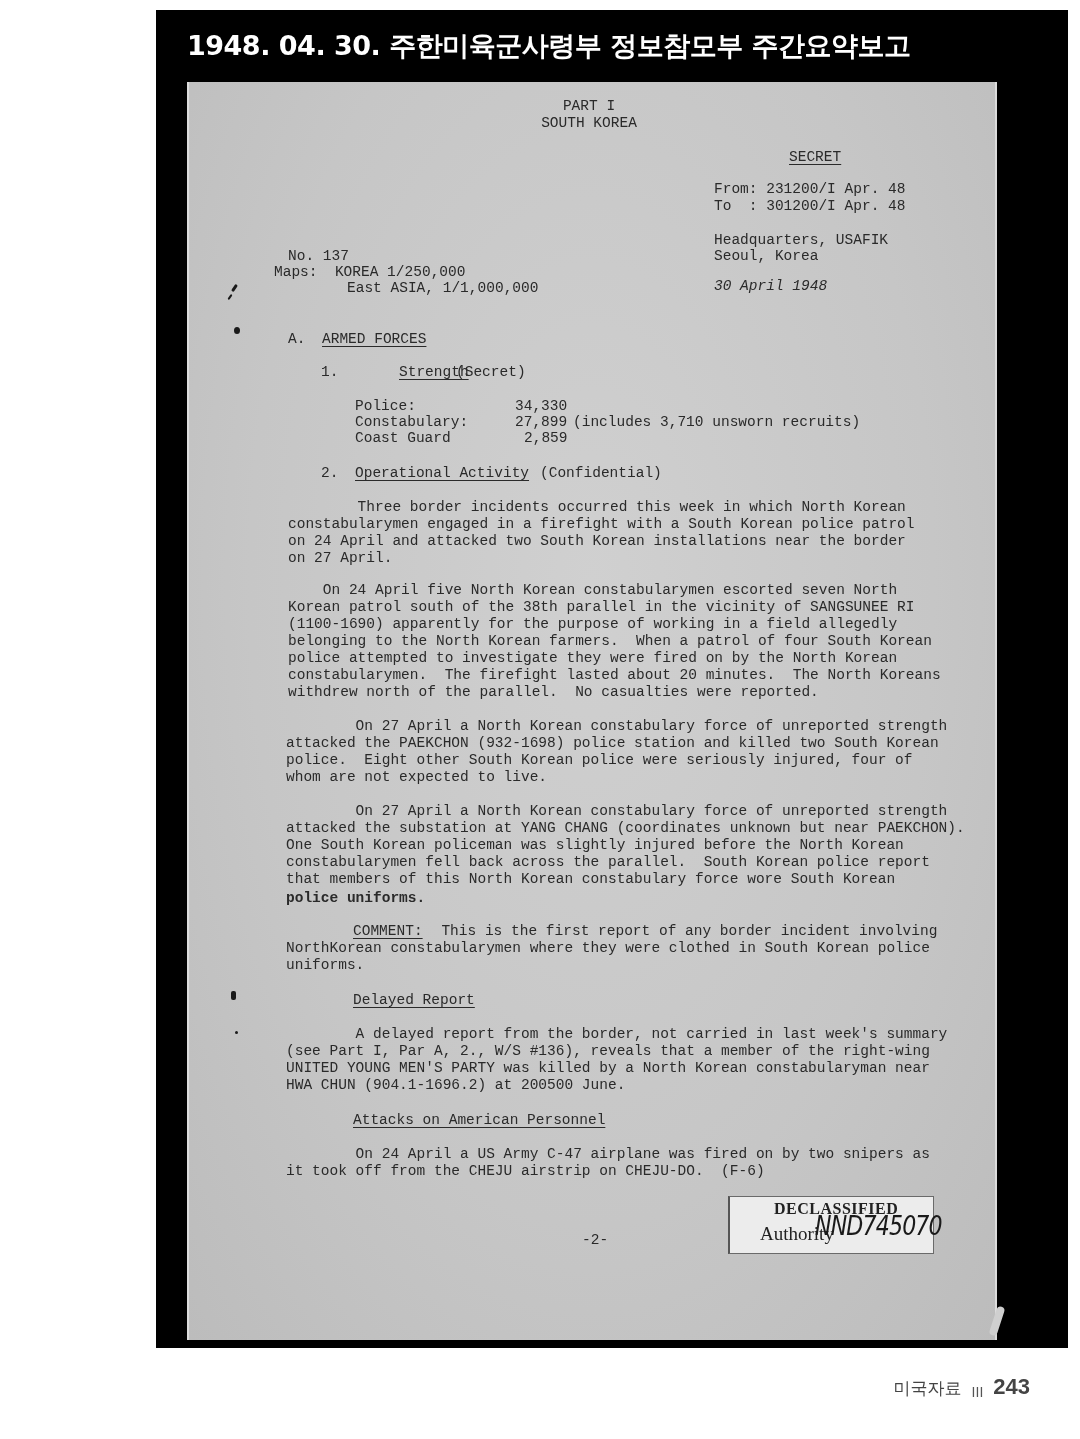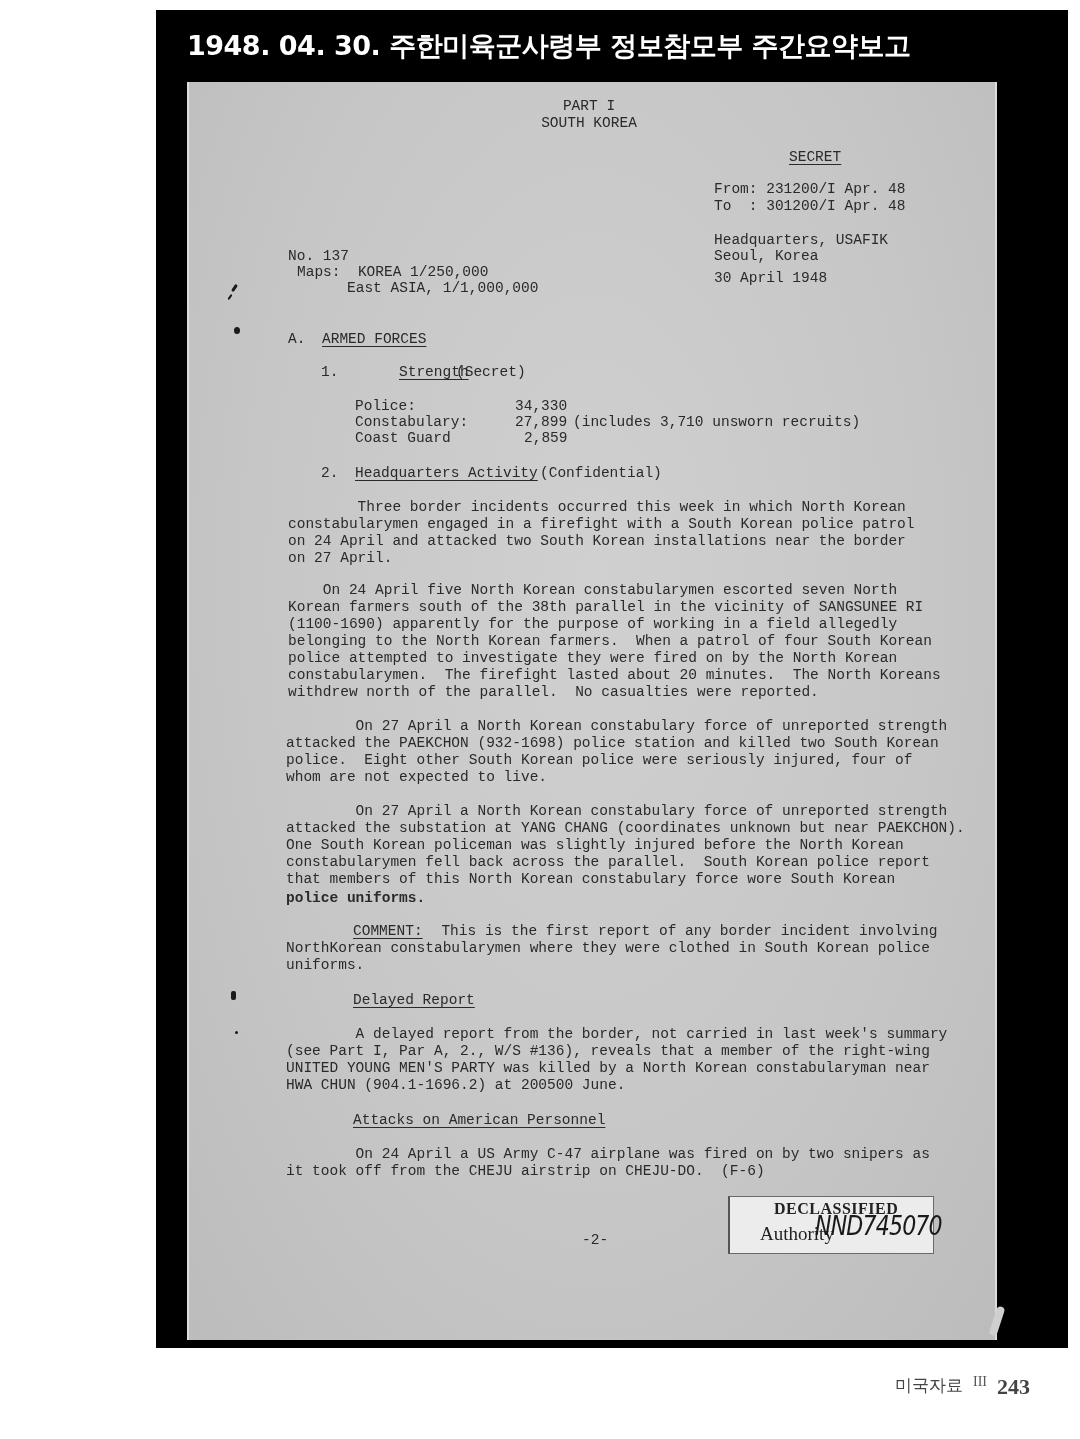--- a/index.html
+++ b/index.html
@@ -47,22 +47,22 @@
     position: absolute; left: 30px; top: 26px;
     font-family: "Liberation Serif", serif; font-size: 19px; color: #222;
   }
   .stamp-num {
     position: absolute; left: 85px; top: 14px;
     font-family: "DejaVu Sans", sans-serif; font-size: 26px; color: #1a1a1a;
     font-style: italic; letter-spacing: -1px; transform: scaleX(0.85); transform-origin: left;
   }
   .footer {
     position: absolute; right: 50px; top: 1374px;
-    display: flex; align-items: flex-start; gap: 10px;
-    font-family: Liberation Serif, serif; color: #444;
+    display: flex; align-items: flex-end; gap: 10px;
+    font-family: Liberation Sans, sans-serif; color: #444;
   }
   .footer-section { font-size: 17px; }
   .footer-sep { font-size: 14px; color: #555; }
   .footer-page { font-size: 22px; font-weight: bold; color: #444; }
 </style>
 </head>
 <body>
 
 <div class="panel">
   <div class="panel-title">1948. 04. 30. 주한미육군사령부 정보참모부 주간요약보고</div>
@@ -76,57 +76,57 @@
     <div class="mark" style="left:46px;top:949px;width:3px;height:3px;"></div>
 
     <div class="t center" style="left:0;width:800px;top:16px;">PART I</div>
     <div class="t center" style="left:0;width:800px;top:33px;">SOUTH KOREA</div>
 
     <div class="t u" style="left:600px;top:67px;">SECRET</div>
     <div class="t" style="left:525px;top:99px;">From: 231200/I Apr. 48</div>
     <div class="t" style="left:525px;top:116px;">To  : 301200/I Apr. 48</div>
     <div class="t" style="left:525px;top:150px;">Headquarters, USAFIK</div>
     <div class="t" style="left:525px;top:166px;">Seoul, Korea</div>
-    <div class="t" style="left:525px;top:188px;">30 April 1948</div>
+    <div class="t" style="left:525px;top:196px;font-style:italic;">30 April 1948</div>
 
     <div class="t" style="left:99px;top:166px;">No. 137</div>
-    <div class="t" style="left:108px;top:182px;">Maps:  KOREA 1/250,000</div>
+    <div class="t" style="left:85px;top:182px;">Maps:  KOREA 1/250,000</div>
     <div class="t" style="left:158px;top:198px;">East ASIA, 1/1,000,000</div>
 
     <div class="t" style="left:99px;top:249px;">A.</div>
     <div class="t u" style="left:133px;top:249px;text-align:center;">ARMED FORCES</div>
 
     <div class="t" style="left:132px;top:282px;">1.</div>
     <div class="t u" style="left:166px;top:282px;margin-left:44px;">Strength</div>
     <div class="t" style="left:267px;top:282px;">(Secret)</div>
 
     <div>
       <div class="t" style="left:166px;top:316px;">Police:</div>
       <div class="t" style="left:326px;top:316px;">34,330</div>
       <div class="t" style="left:166px;top:332px;">Constabulary:</div>
       <div class="t" style="left:326px;top:332px;">27,899</div>
       <div class="t" style="left:384px;top:332px;">(includes 3,710 unsworn recruits)</div>
       <div class="t" style="left:166px;top:348px;">Coast Guard</div>
       <div class="t" style="left:335px;top:348px;">2,859</div>
     </div>
 
     <div class="t" style="left:132px;top:383px;">2.</div>
-    <div class="t u" style="left:166px;top:383px;">Headquarters Activity</div>
+    <div class="t u" style="left:166px;top:383px;">Operational Activity</div>
     <div class="t" style="left:351px;top:383px;">(Confidential)</div>
 
     <div>
       <div class="t" style="left:99px;top:417px;">        Three border incidents occurred this week in which North Korean</div>
       <div class="t" style="left:99px;top:434px;">constabularymen engaged in a firefight with a South Korean police patrol</div>
       <div class="t" style="left:99px;top:451px;">on 24 April and attacked two South Korean installations near the border</div>
       <div class="t" style="left:99px;top:468px;">on 27 April.</div>
     </div>
 
     <div>
       <div class="t" style="left:99px;top:500px;">    On 24 April five North Korean constabularymen escorted seven North</div>
-      <div class="t" style="left:99px;top:517px;">Korean farmers south of the 38th parallel in the vicinity of SANGSUNEE RI</div>
+      <div class="t" style="left:99px;top:517px;">Korean patrol south of the 38th parallel in the vicinity of SANGSUNEE RI</div>
       <div class="t" style="left:99px;top:534px;">(1100-1690) apparently for the purpose of working in a field allegedly</div>
       <div class="t" style="left:99px;top:551px;">belonging to the North Korean farmers.  When a patrol of four South Korean</div>
       <div class="t" style="left:99px;top:568px;">police attempted to investigate they were fired on by the North Korean</div>
       <div class="t" style="left:99px;top:585px;">constabularymen.  The firefight lasted about 20 minutes.  The North Koreans</div>
       <div class="t" style="left:99px;top:602px;">withdrew north of the parallel.  No casualties were reported.</div>
     </div>
 
     <div>
       <div class="t" style="left:97px;top:636px;">        On 27 April a North Korean constabulary force of unreported strength</div>
       <div class="t" style="left:97px;top:653px;">attacked the PAEKCHON (932-1698) police station and killed two South Korean</div>

